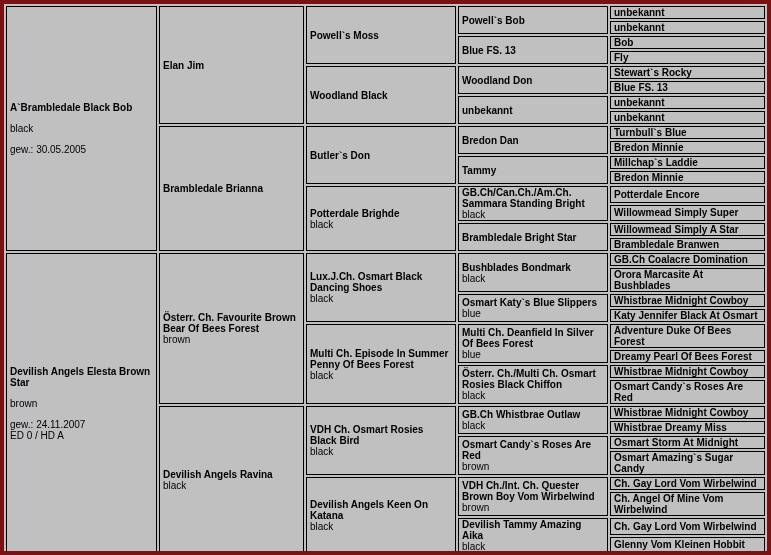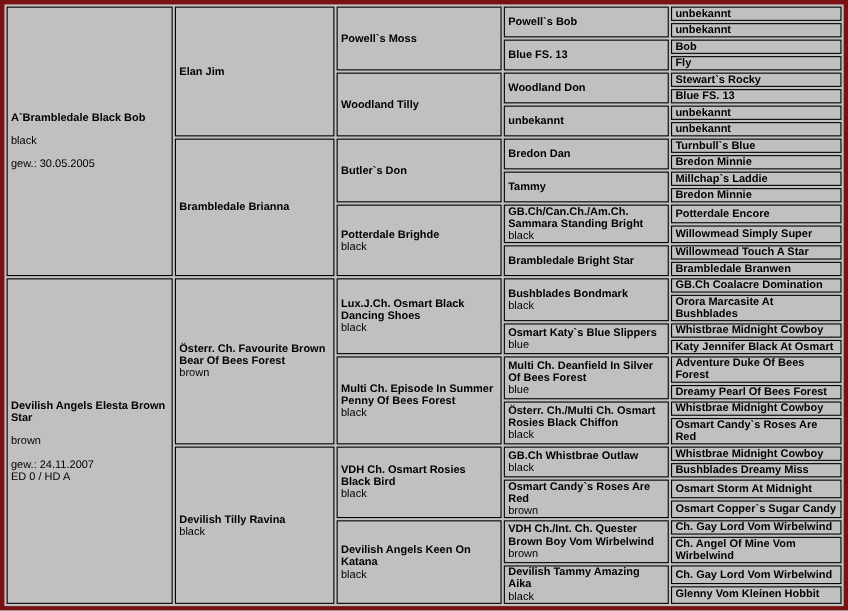--- a/index.html
+++ b/index.html
@@ -69,21 +69,21 @@
       <div>Bob</div>
     </td>
   </tr>
   <tr>
     <td>
       <div>Fly</div>
     </td>
   </tr>
   <tr>
     <td rowspan="4">
-      <div>Woodland Tilly</div>
+      <div>Woodland Black</div>
     </td>
     <td rowspan="2">
       <div>Woodland Don</div>
     </td>
     <td>
       <div>Stewart`s Rocky</div>
     </td>
   </tr>
   <tr>
     <td>
@@ -151,21 +151,21 @@
   <tr>
     <td>
       <div>Willowmead Simply Super</div>
     </td>
   </tr>
   <tr>
     <td rowspan="2">
       <div>Brambledale Bright Star</div>
     </td>
     <td>
-      <div>Willowmead Touch A Star</div>
+      <div>Willowmead Simply A Star</div>
     </td>
   </tr>
   <tr>
     <td>
       <div>Brambledale Branwen</div>
     </td>
   </tr>
 
   <tr>
     <td rowspan="16">
@@ -236,52 +236,52 @@
       <div>Whistbrae Midnight Cowboy</div>
     </td>
   </tr>
   <tr>
     <td>
       <div>Osmart Candy`s Roses Are Red</div>
     </td>
   </tr>
   <tr>
     <td rowspan="8">
-      <div>Devilish Tilly Ravina</div>
+      <div>Devilish Angels Ravina</div>
       <div class="clr">black</div>
     </td>
     <td rowspan="4" class="red">
       <div>VDH Ch. Osmart Rosies Black Bird</div>
       <div class="clr">black</div>
     </td>
     <td rowspan="2" class="red">
       <div>GB.Ch Whistbrae Outlaw</div>
       <div class="clr">black</div>
     </td>
     <td>
       <div>Whistbrae Midnight Cowboy</div>
     </td>
   </tr>
   <tr>
     <td>
-      <div>Bushblades Dreamy Miss</div>
+      <div>Whistbrae Dreamy Miss</div>
     </td>
   </tr>
   <tr>
     <td rowspan="2">
       <div>Osmart Candy`s Roses Are Red</div>
       <div class="clr">brown</div>
     </td>
     <td>
       <div>Osmart Storm At Midnight</div>
     </td>
   </tr>
   <tr>
     <td>
-      <div>Osmart Copper`s Sugar Candy</div>
+      <div>Osmart Amazing`s Sugar Candy</div>
     </td>
   </tr>
   <tr>
     <td rowspan="4">
       <div>Devilish Angels Keen On Katana</div>
       <div class="clr">black</div>
     </td>
     <td rowspan="2" class="red">
       <div>VDH Ch./Int. Ch. Quester Brown Boy Vom Wirbelwind</div>
       <div class="clr">brown</div>

